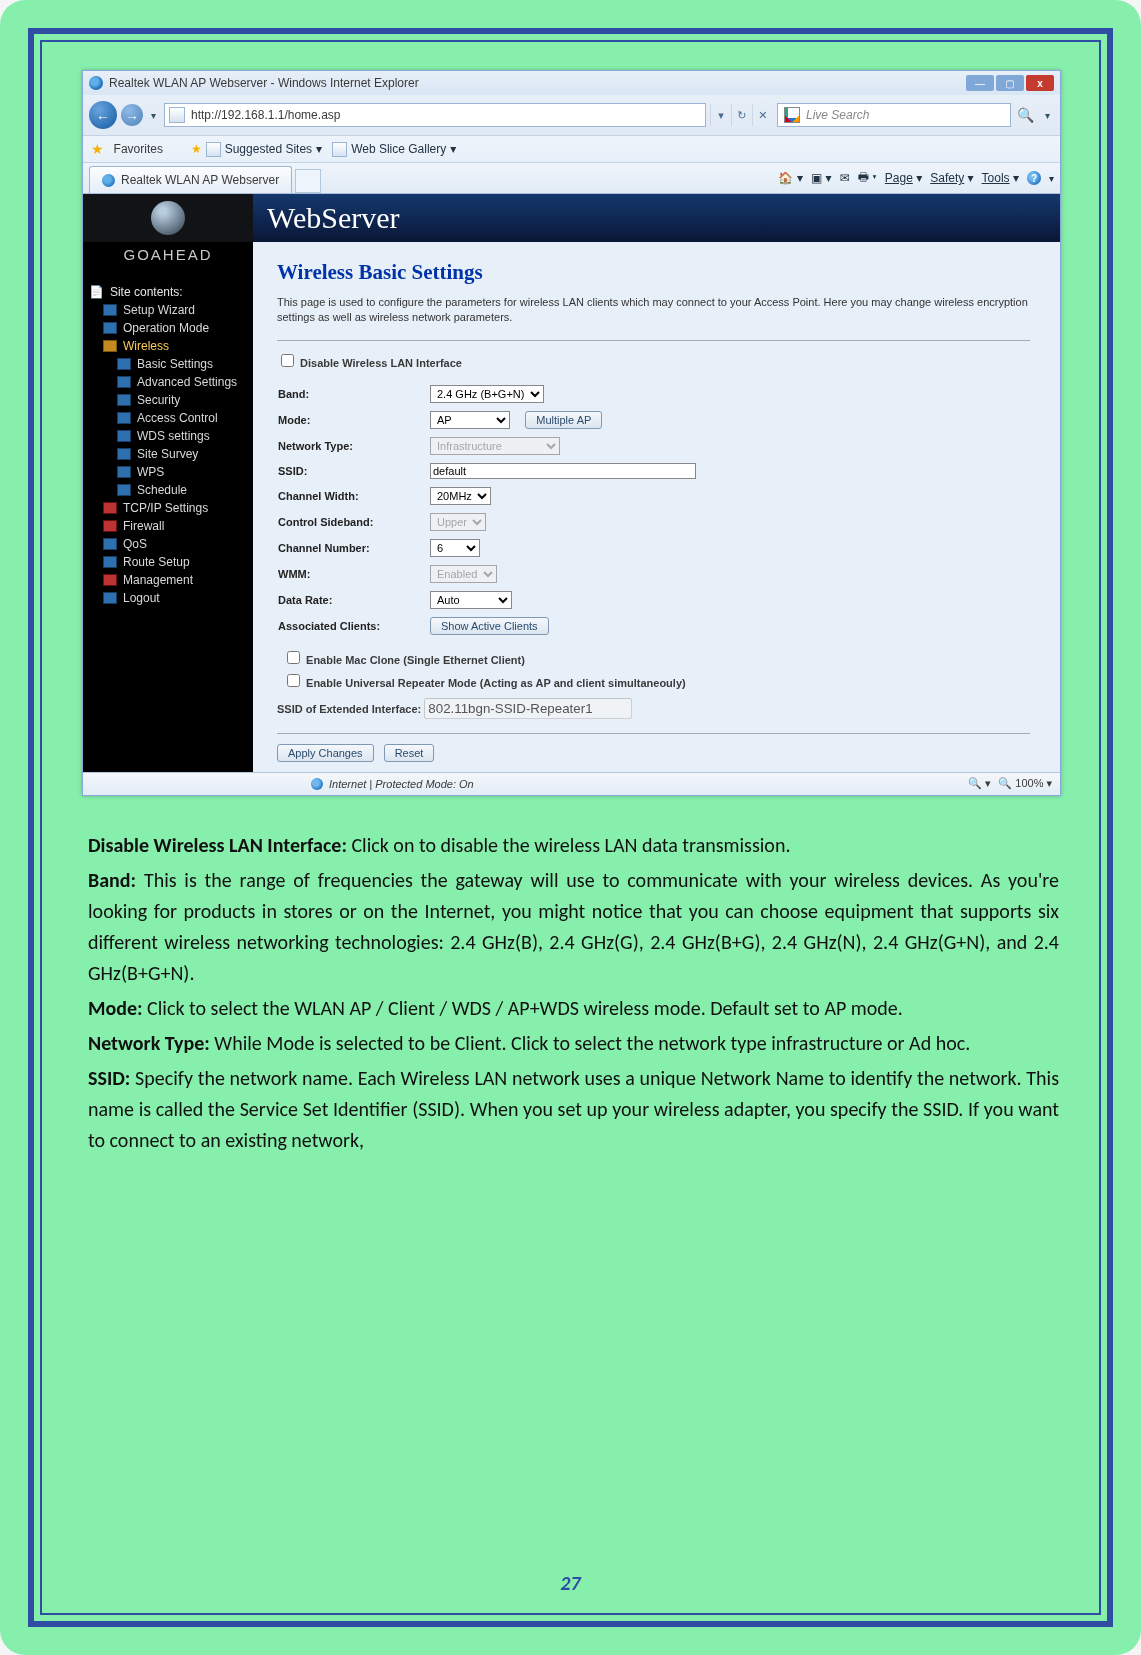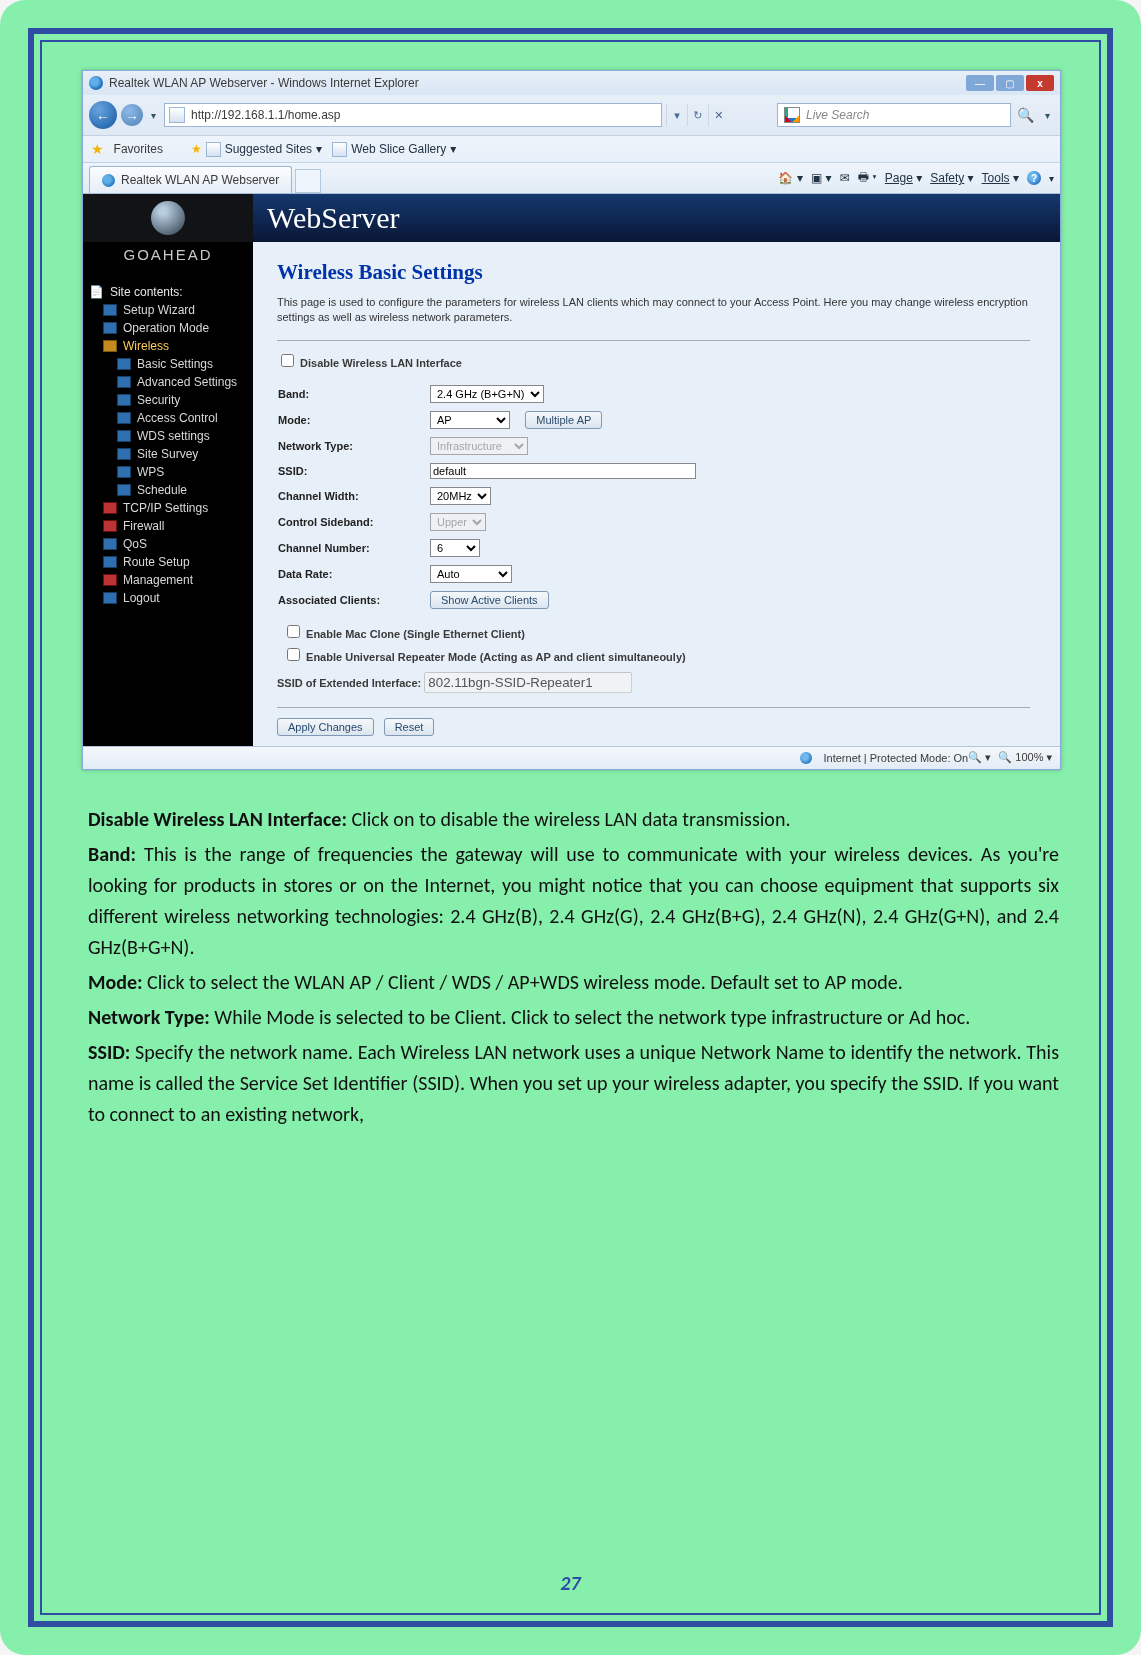--- a/index.html
+++ b/index.html
@@ -96,21 +96,21 @@
     padding: 0 4px;
     font-size: 12px;
   }
   .addr-box .pg-icon { width:14px;height:14px; border:1px solid #9bb5d4; margin-right:6px; background:linear-gradient(#fff,#d6e2f0);}
   .addr-ctrls { display:flex; align-items:center; gap:0; }
   .addr-ctrls span { border-left:1px solid #cbd7e6; width:20px;height:22px;display:flex;align-items:center;justify-content:center;color:#4a6b93;font-size:11px;}
   .live-search {
     width: 220px; height: 22px;
     background:#fff; border:1px solid #9bb5d4;
     display:flex;align-items:center;
-    padding:0 6px; color:#888; font-style:italic; font-size:12px;margin-left:44px;
+    padding:0 6px; color:#888; font-style:italic; font-size:12px;
   }
   .live-search .flag { width:14px;height:14px;margin-right:6px;background:
     linear-gradient(45deg,#d02 25%,transparent 25%),
     linear-gradient(-45deg,#f90 25%,transparent 25%),
     linear-gradient(90deg,#2a8 25%,transparent 25%),
     linear-gradient(0deg,#27c 25%,transparent 25%);
     border:1px solid #888;}
   .search-btn { width:22px;height:22px;display:flex;align-items:center;justify-content:center;color:#2c6fb2;font-size:14px;}
 
   .fav-row {
@@ -222,21 +222,21 @@
 
   
   .statusbar {
     height:22px;
     background:linear-gradient(#f4f7fb,#e2ecf6);
     border-top:1px solid #b2c5db;
     display:flex; align-items:center;
     font-size:11px; color:#3a3a3a;
     padding:0 8px;
   }
-  .statusbar .mid { flex:1; text-align:center; display:flex; align-items:center; justify-content:flex-end; gap:12px;}
+  .statusbar .mid { flex:1; text-align:center; display:flex; align-items:center; justify-content:flex-start; gap:6px;font-style:italic;}
   .statusbar .globe-sm { width:12px;height:12px;border-radius:50%;background:radial-gradient(circle at 40% 40%,#6fb8ef 30%,#2a78c4 70%);}
   .statusbar .right { display:flex; align-items:center; gap:8px;}
 
   
   .doc-text {
     margin-top: 34px;
     font-size: 20px;
     line-height: 1.55;
     color:#111;
     text-align: justify;
@@ -432,37 +432,41 @@
                  <td><select><option>2.4 GHz (B+G+N)</option></select></td>
                     </tr>
              <tr>
                       <td class="lab">Mode:</td>
                  <td><select style="width:80px"><option>AP</option></select>
                      &nbsp;&nbsp;&nbsp;
                      <button class="btn">Multiple AP</button></td>
                     </tr>
              <tr>
                       <td class="lab">Network Type:</td>
-                 <td><select disabled="" style="width:98px"><option>Infrastructure</option></select></td>
+                 <td><select disabled="" style="width:130px"><option>Infrastructure</option></select></td>
                     </tr>
              <tr>
                       <td class="lab">SSID:</td>
                  <td><input type="text" style="width: 260px;" value="default"></td>
                     </tr>
              <tr>
                       <td class="lab">Channel Width:</td>
                  <td><select><option>20MHz</option></select></td>
                     </tr>
              <tr>
                       <td class="lab">Control Sideband:</td>
                  <td><select disabled=""><option>Upper</option></select></td>
                     </tr>
              <tr>
                       <td class="lab">Channel Number:</td>
                  <td><select style="width:50px"><option>6</option></select></td>
+                    </tr>
+             <tr>
+                      <td class="lab">WMM:</td>
+                 <td><select disabled=""><option>Enabled</option></select></td>
                     </tr>
              <tr>
                       <td class="lab">Data Rate:</td>
                  <td><select style="width:82px"><option>Auto</option></select></td>
                     </tr>
              <tr>
                       <td class="lab">Associated Clients:</td>
                  <td><button class="btn">Show Active Clients</button></td>
                     </tr>
            </tbody>

